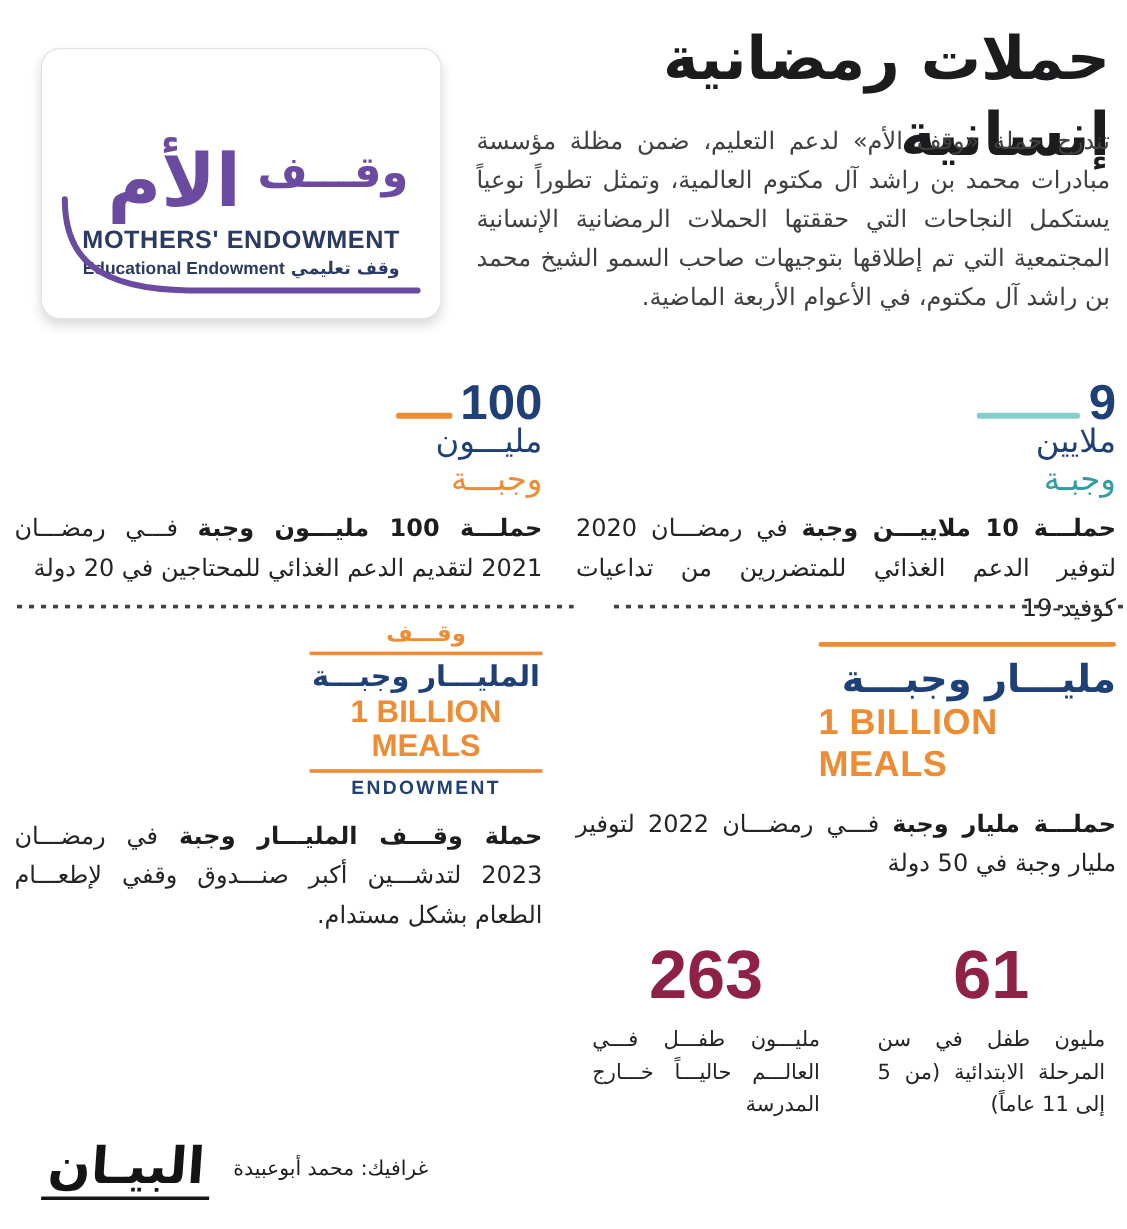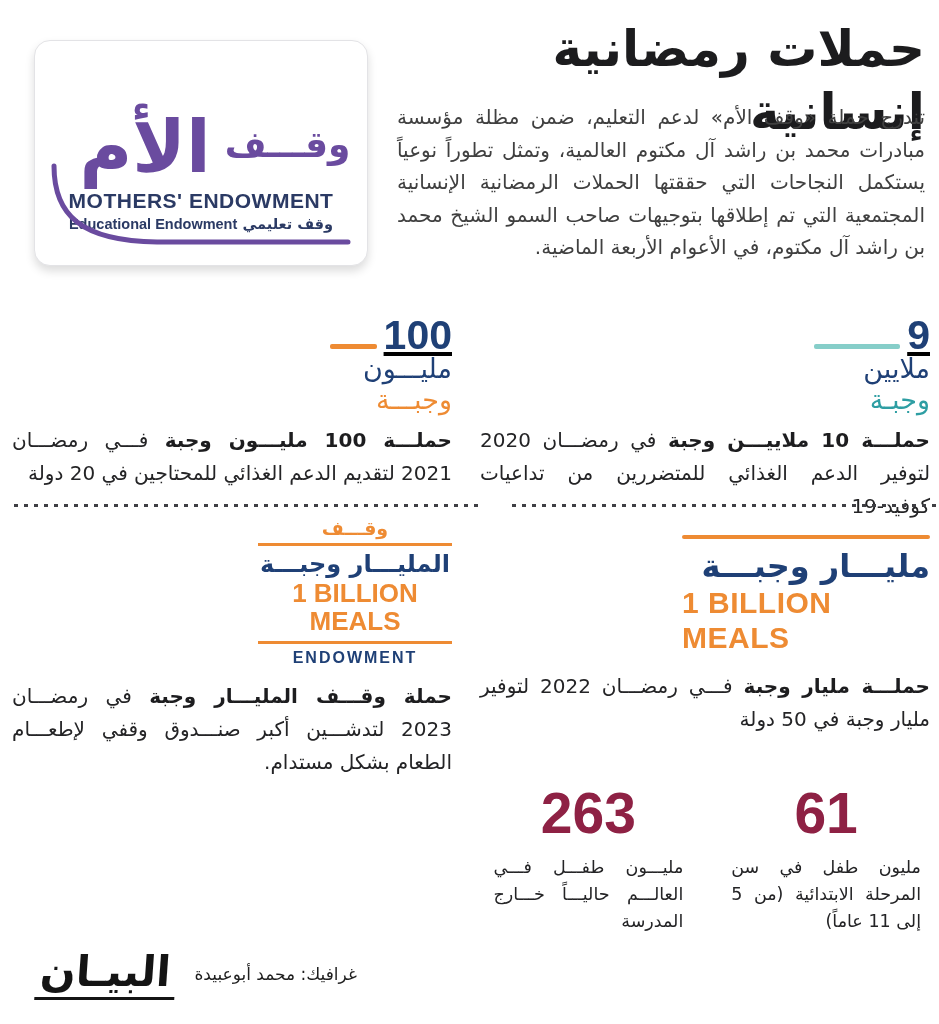--- a/index.html
+++ b/index.html
@@ -12,42 +12,42 @@
   .intro{position:absolute;top:101px;right:14px;width:528px;margin:0;
          font-size:20px;line-height:32.5px;color:#404040;text-align:justify;}
 
   
   .logo-card{position:absolute;top:40px;left:34px;width:332px;height:224px;background:#fff;
              border:1px solid #e3e3e6;border-radius:16px;box-shadow:0 5px 10px rgba(0,0,0,.14);}
   .wordmark{position:absolute;top:8px;left:18px;right:26px;height:132px;
             display:flex;justify-content:center;align-items:flex-end;gap:14px;
             color:var(--purple,#6A4B9F);font-weight:bold;}
   .wm-small{font-size:36px;line-height:1;padding-bottom:18px;}
-  .wm-big{font-size:72px;line-height:.95;margin-left:36px;}
+  .wm-big{font-size:61px;line-height:.95;margin-left:36px;}
   .wm-en{position:absolute;top:148px;left:0;right:0;text-align:center;
          font-family:"Liberation Sans",sans-serif;font-size:21px;font-weight:bold;
          color:var(--navy-dark,#2B3A64);letter-spacing:.5px;}
   .wm-sub{position:absolute;top:175px;left:0;right:0;text-align:center;
           font-size:14.5px;font-weight:bold;color:var(--navy-dark,#2B3A64);}
   .wm-sub .en{font-family:"Liberation Sans",sans-serif;}
   .swoosh{position:absolute;left:12px;bottom:16px;}
 
   
   .cell{position:absolute;}
   #c2020{top:318px;right:9px;width:450px;}
   #c2021{top:318px;left:12px;width:440px;}
   #c2022{top:535px;right:9px;width:450px;}
   #c2023{top:519px;left:12px;width:440px;}
   .desc{margin:0;font-size:20px;line-height:33px;color:#242426;text-align:justify;}
   .desc b{font-weight:bold;color:#1d1d1f;}
 
   .logo-10m,.logo-100m{height:106px;}
   .logo-10m{width:116px;}
   .logo-100m{width:122px;}
-  .numrow{display:flex;align-items:flex-end;gap:7px;text-decoration:underline;}
+  .numrow{display:flex;align-items:flex-end;gap:7px;}
   .num{font-family:"Liberation Sans",sans-serif;font-size:41px;font-weight:bold;
        color:var(--navy,#1F4076);line-height:.85;}
   .dash{height:5px;width:44px;border-radius:2px;margin-bottom:4px;flex:1;}
   .dash.teal{background:var(--teal-light,#86CEC9);}
   .dash.orange{background:var(--orange,#EE8B33);}
   .lw{font-size:27px;font-weight:normal;line-height:1.15;text-align:right;}
   .navy-text{color:var(--navy,#1F4076);}
   .teal-text{color:var(--teal,#2E9EA3);}
   .orange-text{color:var(--orange,#EE8B33);}
 

